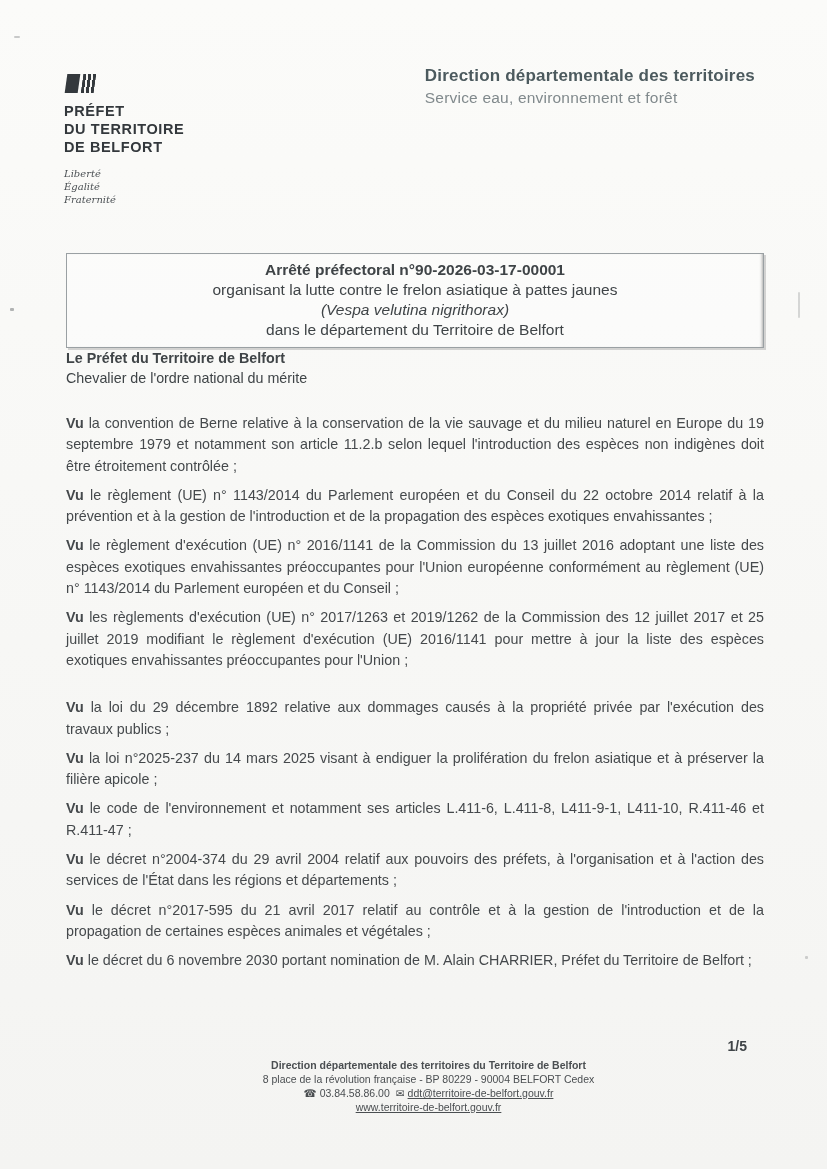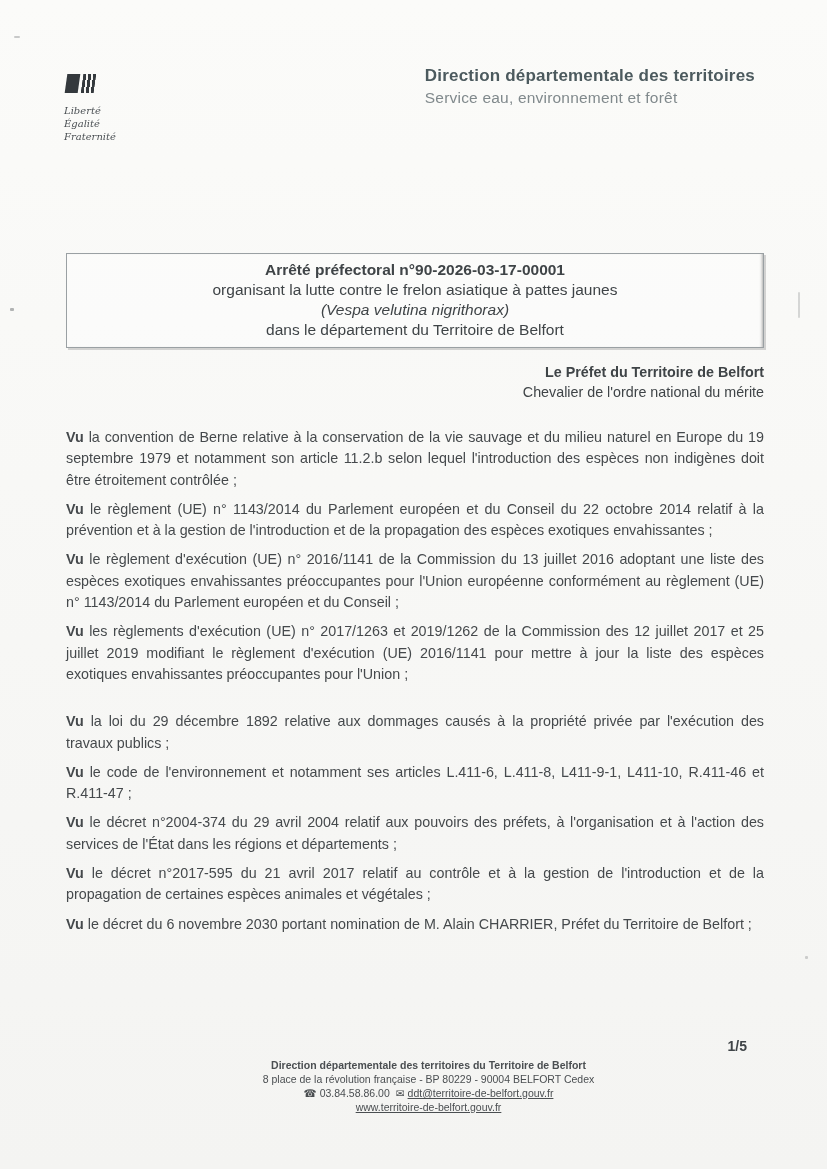--- a/index.html
+++ b/index.html
@@ -28,21 +28,21 @@
   .content { position:absolute; left:66px; top:253px; width:698px; }
   .title-box {
     border:1px solid #9aa0a3; padding:6px 10px 7px; text-align:center;
     font-size:15.5px; line-height:20px; color:#3f4447;
     box-shadow:2px 2px 0 rgba(110,110,110,.28), inset -3px 0 3px -2px rgba(80,80,80,.45);
     background:rgba(255,255,255,.35);
   }
   .title-box .b { font-weight:bold; }
   .title-box .i { font-style:italic; }
 
-  .salutation { margin-top:14px; text-align:right; font-size:14.3px; line-height:20px; color:#3f4447; }
+  .salutation { text-align:left; font-size:14.3px; line-height:20px; color:#3f4447; }
   .salutation .b { font-weight:bold; }
 
   .body-text { margin-top:25px; }
   .para {
     font-size:14.3px; line-height:21.3px; text-align:justify;
     margin:0 0 8px 0; color:#45494c;
   }
   .para + .para { margin-top:8px; }
   .para.gap { margin-top:26px; }
   .para .lead { font-weight:bold; }
@@ -66,20 +66,25 @@
 </head>
 <body>
 
 <div class="page">
 
   <div class="logo-block">
     <div class="flag">
       <span class="fa"></span>
       <span class="fb"></span>
     </div>
+    <div class="logo-title">
+      <div>PRÉFET</div>
+      <div>DU TERRITOIRE</div>
+      <div>DE BELFORT</div>
+    </div>
     <div class="motto">
       <div>Liberté</div>
       <div>Égalité</div>
       <div>Fraternité</div>
     </div>
   </div>
 
   <div class="service-block">
     <div class="service-title">Direction départementale des territoires</div>
     <div class="service-sub">Service eau, environnement et forêt</div>
@@ -98,20 +103,21 @@
       <div class="b">Le Préfet du Territoire de Belfort</div>
       <div>Chevalier de l'ordre national du mérite</div>
     </div>
 
     <div class="body-text">
       <p class="para"><span class="lead">Vu</span><span> la convention de Berne relative à la conservation de la vie sauvage et du milieu naturel en Europe du 19 septembre 1979 et notamment son article 11.2.b selon lequel l'introduction des espèces non indigènes doit être étroitement contrôlée ;</span></p>
       <p class="para"><span class="lead">Vu</span><span> le règlement (UE) n° 1143/2014 du Parlement européen et du Conseil du 22 octobre 2014 relatif à la prévention et à la gestion de l'introduction et de la propagation des espèces exotiques envahissantes ;</span></p>
       <p class="para"><span class="lead">Vu</span><span> le règlement d'exécution (UE) n° 2016/1141 de la Commission du 13 juillet 2016 adoptant une liste des espèces exotiques envahissantes préoccupantes pour l'Union européenne conformément au règlement (UE) n° 1143/2014 du Parlement européen et du Conseil ;</span></p>
       <p class="para"><span class="lead">Vu</span><span> les règlements d'exécution (UE) n° 2017/1263 et 2019/1262 de la Commission des 12 juillet 2017 et 25 juillet 2019 modifiant le règlement d'exécution (UE) 2016/1141 pour mettre à jour la liste des espèces exotiques envahissantes préoccupantes pour l'Union ;</span></p>
       <p class="para gap"><span class="lead">Vu</span><span> la loi du 29 décembre 1892 relative aux dommages causés à la propriété privée par l'exécution des travaux publics ;</span></p>
+      <p class="para"><span class="lead">Vu</span><span> la loi n°2025-237 du 14 mars 2025 visant à endiguer la prolifération du frelon asiatique et à préserver la filière apicole ;</span></p>
       <p class="para"><span class="lead">Vu</span><span> le code de l'environnement et notamment ses articles L.411-6, L.411-8, L411-9-1, L411-10, R.411-46 et R.411-47 ;</span></p>
       <p class="para"><span class="lead">Vu</span><span> le décret n°2004-374 du 29 avril 2004 relatif aux pouvoirs des préfets, à l'organisation et à l'action des services de l'État dans les régions et départements ;</span></p>
       <p class="para"><span class="lead">Vu</span><span> le décret n°2017-595 du 21 avril 2017 relatif au contrôle et à la gestion de l'introduction et de la propagation de certaines espèces animales et végétales ;</span></p>
       <p class="para"><span class="lead">Vu</span><span> le décret du 6 novembre 2030 portant nomination de M. Alain CHARRIER, Préfet du Territoire de Belfort ;</span></p>
     </div>
   </div>
 
   <div class="page-num">1/5</div>
 
   <div class="footer">

